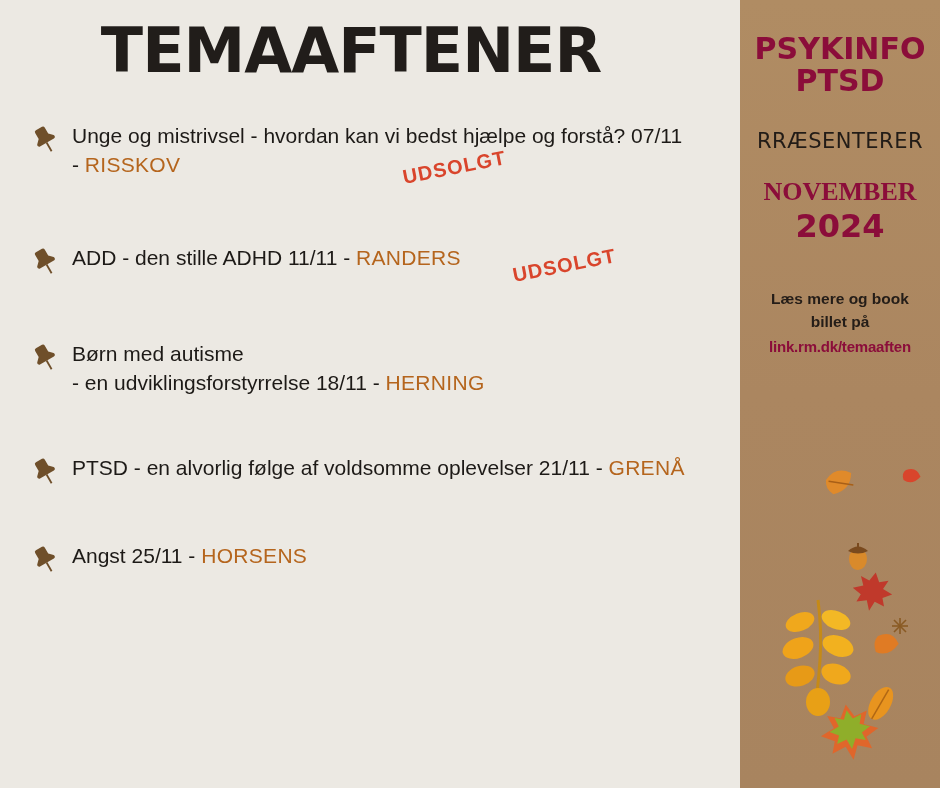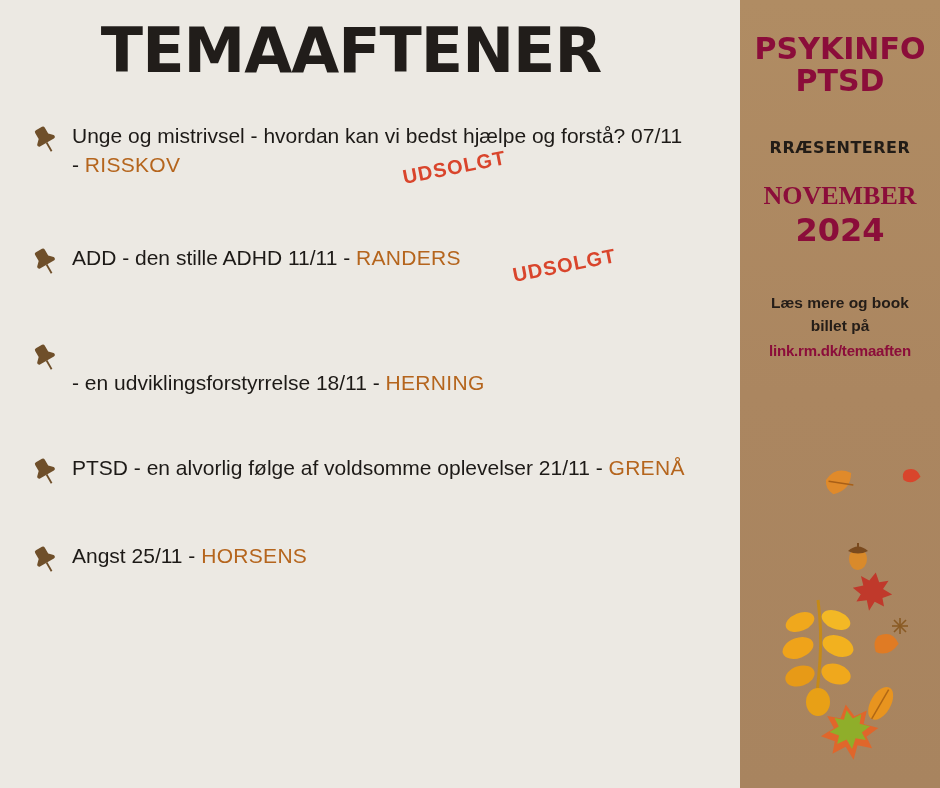--- a/index.html
+++ b/index.html
@@ -108,25 +108,25 @@
     font-family: "DejaVu Sans", sans-serif;
     font-weight: bold;
     font-size: 30px;
     line-height: 36px;
     color: #8b0d3a;
     letter-spacing: 0px;
     margin-top: 6px;
   }
   .presents {
     font-family: "DejaVu Sans", sans-serif;
-    font-weight: bold;
-    font-size: 16px;
+    font-weight: normal;
+    font-size: 21px;
     letter-spacing: 0.5px;
     color: #221c17;
-    margin-top: 39px;
+    margin-top: 30px;
   }
   .month {
     font-family: Liberation Serif, serif;
     font-weight: bold;
     font-size: 26px;
     line-height: 34px;
     color: #8b0d3a;
     margin-top: 22px;
   }
   .year {
@@ -205,21 +205,21 @@
       <div class="event ev2">
         <span class="pin">
           <svg width="34" height="34" viewBox="0 0 34 34">
             <g transform="rotate(-30 17 17)">
               <path d="M14 4 h7 a2 2 0 0 1 2 2 v7 l4 4 a2 2 0 0 1 -1.6 3.2 h-16 A2 2 0 0 1 8 17 l4 -4 V6 a2 2 0 0 1 2 -2 z" fill="#6f4f2a"></path>
               <rect x="16.2" y="20" width="1.8" height="10" fill="#6f4f2a"></rect>
             </g>
           </svg>
         </span>
         <div class="event-text">
-          <br><span> - en udviklingsforstyrrelse 18/11 - </span><span class="place">HERNING</span>
+          <span class="b">Børn med autisme</span><br><span> - en udviklingsforstyrrelse 18/11 - </span><span class="place">HERNING</span>
           <span class="sold"></span>
         </div>
       </div>
 
       <div class="event ev3">
         <span class="pin">
           <svg width="34" height="34" viewBox="0 0 34 34">
             <g transform="rotate(-30 17 17)">
               <path d="M14 4 h7 a2 2 0 0 1 2 2 v7 l4 4 a2 2 0 0 1 -1.6 3.2 h-16 A2 2 0 0 1 8 17 l4 -4 V6 a2 2 0 0 1 2 -2 z" fill="#6f4f2a"></path>
               <rect x="16.2" y="20" width="1.8" height="10" fill="#6f4f2a"></rect>

